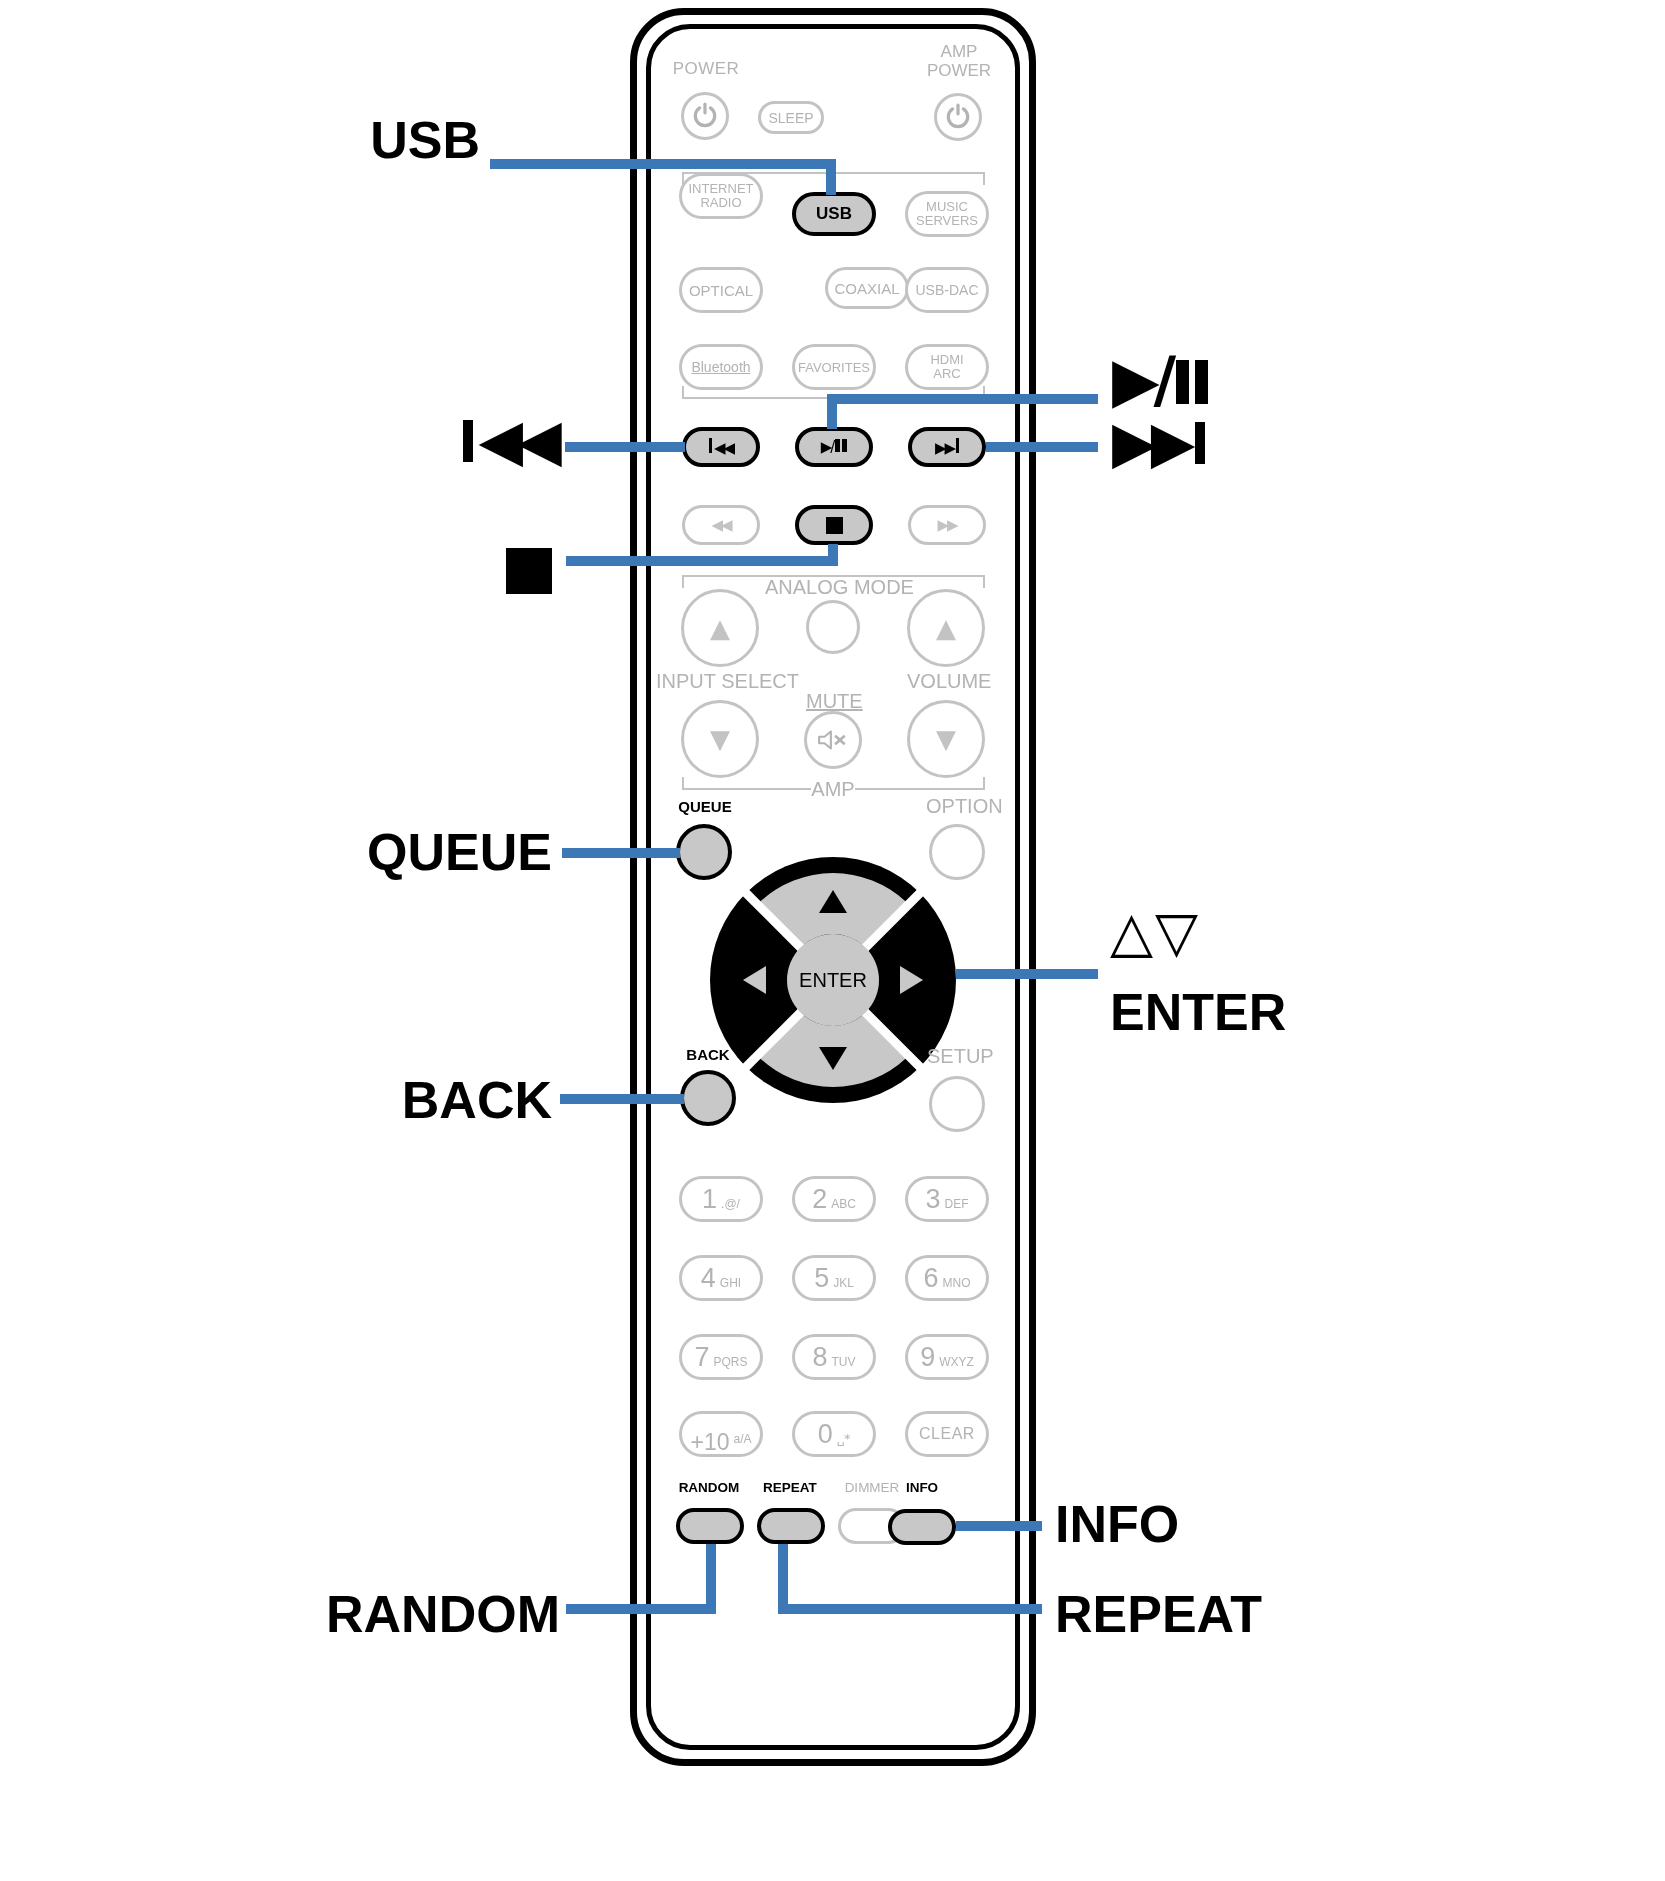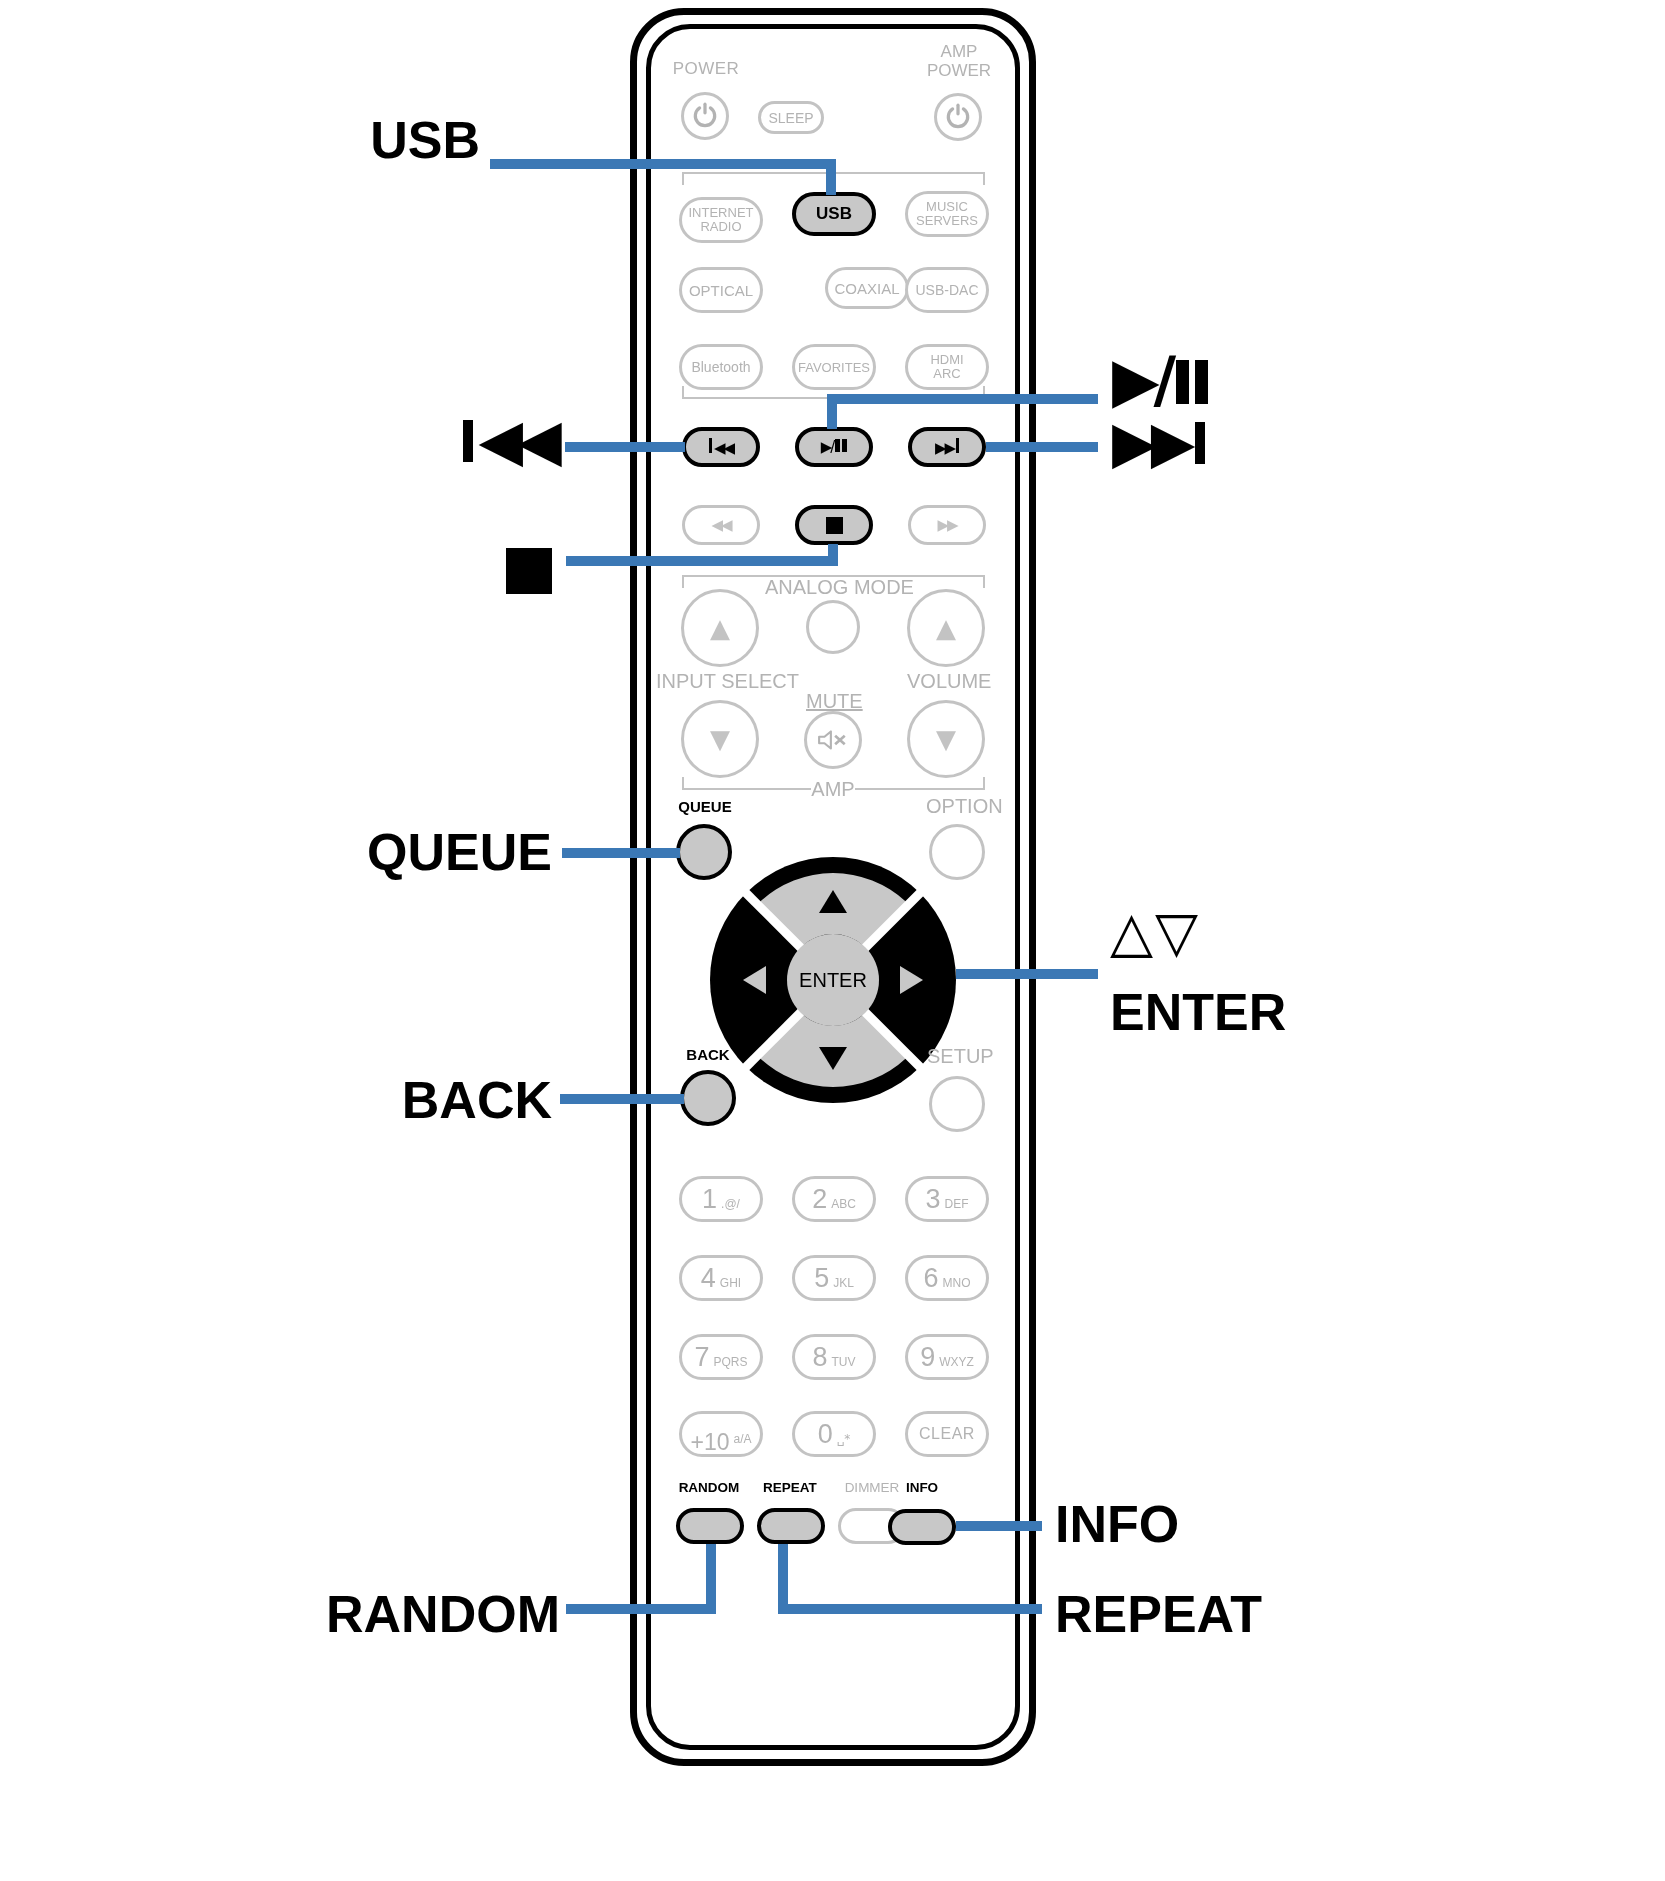--- a/index.html
+++ b/index.html
@@ -65,21 +65,21 @@
   <div class="circ" style="left:934px;top:93px;width:48px;height:48px;">
     <svg width="28" height="28" viewBox="-13 -13 26 26">
       <path d="M -5 -7.5 A 9 9 0 1 0 5 -7.5" fill="none" stroke="#B3B3B3" stroke-width="3" stroke-linecap="round"></path>
       <line x1="0" y1="-11" x2="0" y2="-3" stroke="#B3B3B3" stroke-width="3" stroke-linecap="round"></line>
     </svg>
   </div>
 
   <div class="brk-t" style="left:682px;top:172px;width:303px;height:13px;"></div>
   <div class="brk-b" style="left:682px;top:386px;width:303px;height:13px;"></div>
 
-  <div class="pill" style="left:679px;top:197px;width:84px;height:46px;font-size:13px;line-height:14px;">
+  <div class="pill" style="left:679px;top:173px;width:84px;height:46px;font-size:13px;line-height:14px;">
     <span>
         <span style="display:block">INTERNET</span>
     <span style="display:block">RADIO</span>
       </span>
   </div>
   <div class="pill hl" style="left:792px;top:192px;width:84px;height:44px;font-size:17px;font-weight:600;">
       <span>USB</span>
     </div>
   <div class="pill" style="left:905px;top:191px;width:84px;height:46px;font-size:13px;line-height:14px;justify-content:center;">
     <span>
@@ -89,21 +89,21 @@
   </div>
   <div class="pill" style="left:679px;top:267px;width:84px;height:46px;font-size:15px;">
       <span>OPTICAL</span>
     </div>
   <div class="pill" style="left:825px;top:267px;width:84px;height:42px;font-size:15px;">
       <span>COAXIAL</span>
     </div>
   <div class="pill" style="left:905px;top:267px;width:84px;height:46px;font-size:14px;">
       <span>USB-DAC</span>
     </div>
-  <div class="pill" style="left:679px;top:344px;width:84px;height:46px;font-size:14px;">
+  <div class="pill" style="left:679px;top:344px;width:84px;height:46px;font-size:14px;text-decoration:underline;">
       <span>Bluetooth</span>
     </div>
   <div class="pill" style="left:792px;top:344px;width:84px;height:46px;font-size:13px;">
       <span>FAVORITES</span>
     </div>
   <div class="pill" style="left:905px;top:344px;width:84px;height:46px;font-size:13px;line-height:14px;">
     <span>
         <span style="display:block">HDMI</span>
     <span style="display:block">ARC</span>
       </span>

